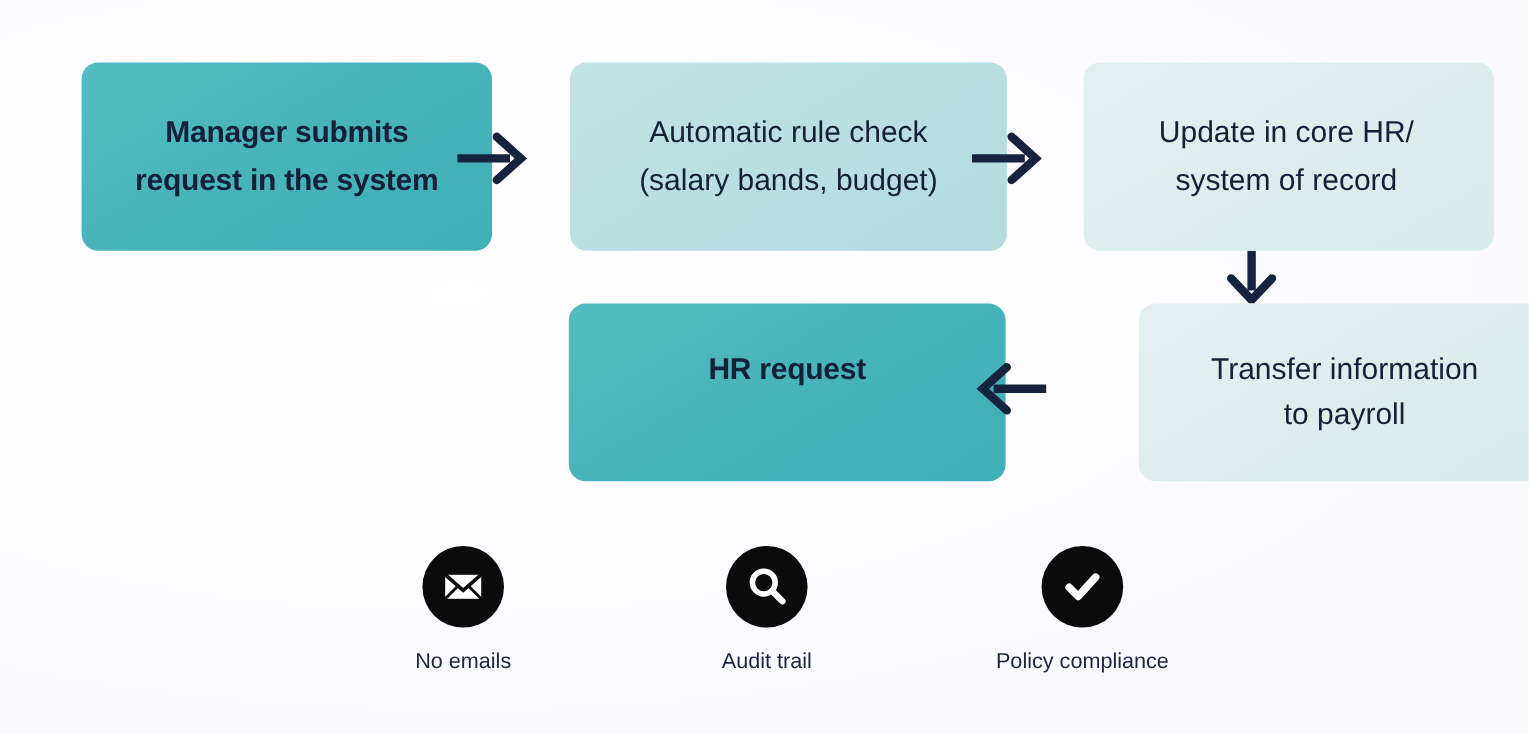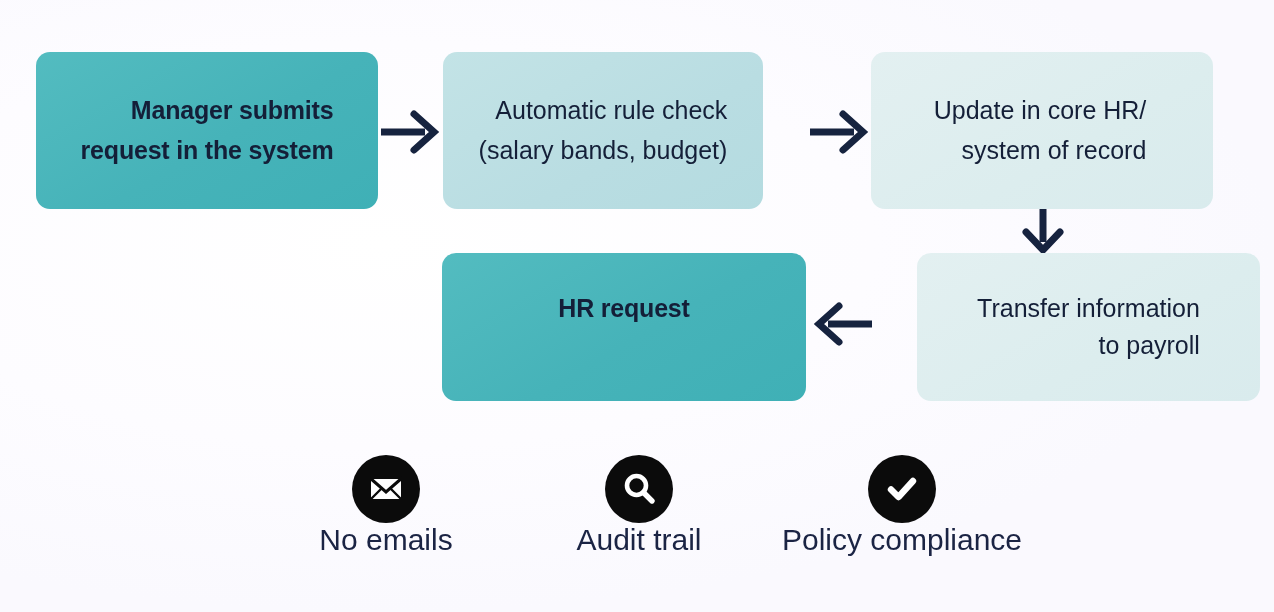--- a/index.html
+++ b/index.html
@@ -19,24 +19,25 @@
 
   
   .box {
     position: absolute;
     box-sizing: border-box;
     border-radius: 14px;
     display: flex;
     flex-direction: column;
     align-items: center;
     justify-content: center;
-    text-align: right;
+    text-align: center;
     color: #141f38;
     line-height: 1.33;
     padding: 0 16px;
+    margin-left: 32px;
   }
   .box .line { display: block; white-space: nowrap; }
 
   .box--teal {
     background: linear-gradient(150deg, #53bcc0 0%, #46b3b9 55%, #3fb0b6 100%);
     font-weight: bold;
     font-size: 25px;
     letter-spacing: -0.2px;
   }
   .box--mid {
@@ -44,21 +45,21 @@
     font-weight: normal;
     font-size: 25px;
   }
   .box--pale {
     background: linear-gradient(150deg, #e3f0f1 0%, #dcedee 60%, #d9ebed 100%);
     font-weight: normal;
     font-size: 25px;
   }
 
   #box-manager        { left: 36px;  top: 52px;  width: 342px; height: 157px; }
-  #box-rulecheck      { left: 443px; top: 52px;  width: 320px; height: 157px; }
+  #box-rulecheck      { left: 443px; top: 52px;  width: 364px; height: 157px; }
   #box-coreupdate     { left: 871px; top: 52px;  width: 342px; height: 157px; padding-left: 12px; }
   #box-hrapproval     { left: 442px; top: 253px; width: 364px; height: 148px; }
   #box-transferpayroll{ left: 917px; top: 253px; width: 343px; height: 148px; }
 
   #box-hrapproval .stack { transform: translateY(-18px); }
   #box-manager   .stack .line + .line { margin-top: 6px; }
   #box-rulecheck .stack .line + .line { margin-top: 6px; }
   #box-coreupdate .stack .line + .line { margin-top: 6px; }
   #box-transferpayroll .stack .line + .line { margin-top: 4px; }
 
@@ -79,21 +80,22 @@
   .benefit-icon {
     width: 68px;
     height: 68px;
     border-radius: 50%;
     background: #0b0b0b;
     display: flex;
     align-items: center;
     justify-content: center;
   }
   .benefit-label {
-    font-size: 30px;
+    margin-top: 18px;
+    font-size: 18px;
     color: #1b2444;
     white-space: nowrap;
   }
   #benefit-0 { left: 321px; top: 455px; width: 130px; }
   #benefit-1 { left: 574px; top: 455px; width: 130px; }
   #benefit-2 { left: 794px; top: 455px; width: 216px; }
 </style>
 </head>
 <body>
 

